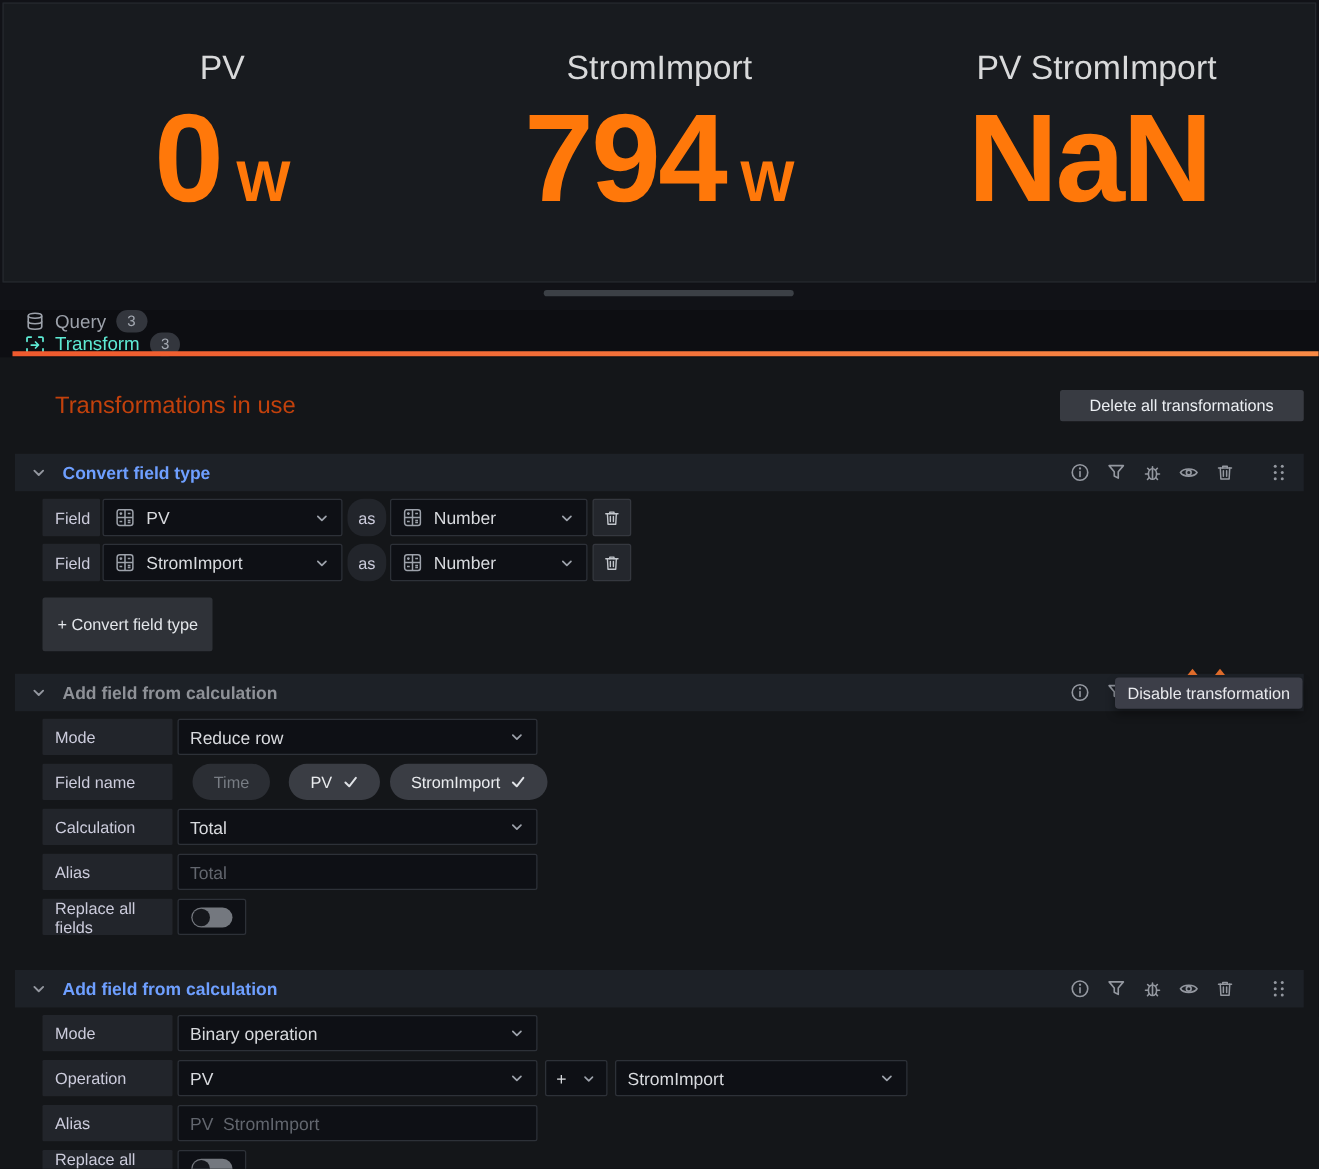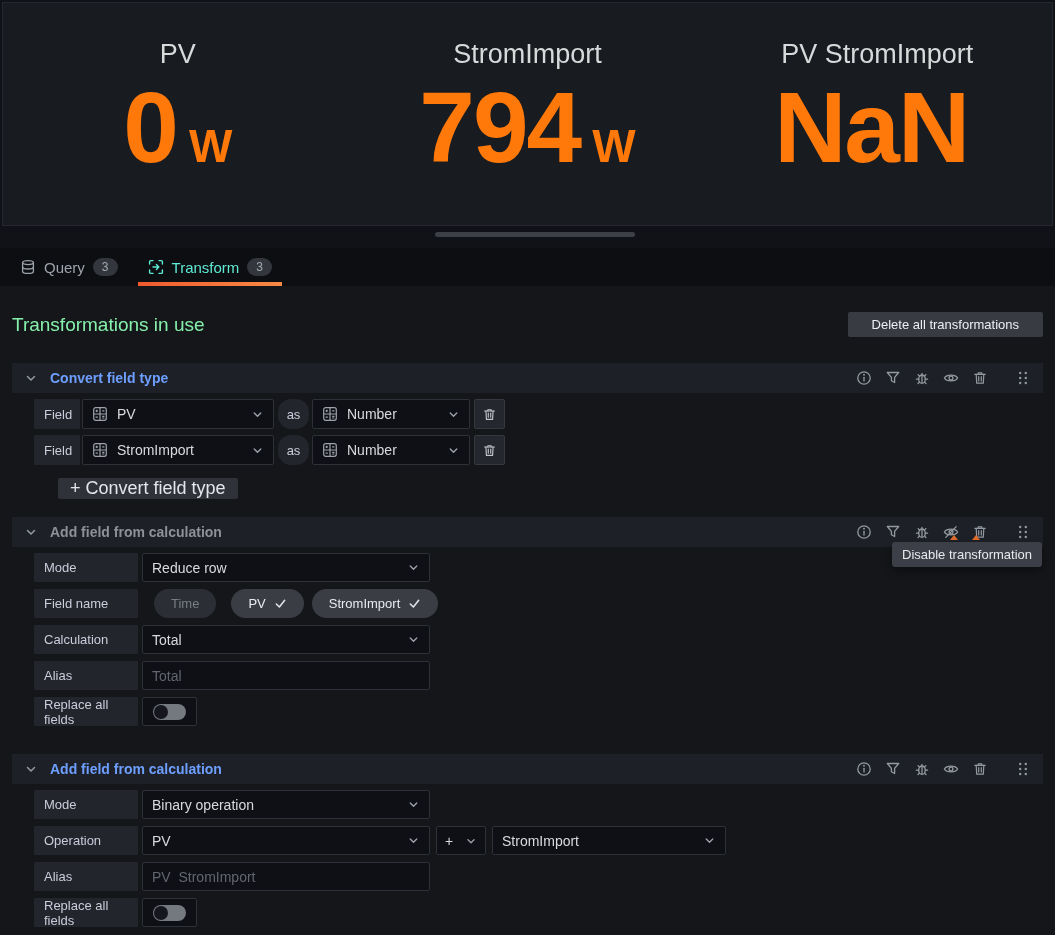--- a/index.html
+++ b/index.html
@@ -15,36 +15,36 @@
     justify-content:center; align-items:baseline; gap:12px; color:#ff780a; }
   .stat-num { font-size:100px; line-height:1.0; font-weight:600; letter-spacing:-2px; }
   .stat-unit { font-size:46px; font-weight:600; }
 
   
   .splitter { position:absolute; left:0; top:227px; width:1055px; height:21px; background:#111217; }
   .splitter-handle { position:absolute; left:435px; top:5px; width:200px; height:5px;
     border-radius:3px; background:#3c4046; }
 
   
-  .tabbar { position:absolute; left:0; top:248px; width:1055px; height:38px; background:#0d0e12; display:flex; }
+  .tabbar { position:absolute; left:0; top:248px; width:1055px; height:38px; background:#0d0e12; display:flex;flex-direction:column; }
   .tab { position:relative; display:flex; align-items:center; gap:8px; padding:0 10px; margin-left:10px; cursor:pointer; }
   .tab .ticon { display:flex; color:#9da2ab; }
   .tab .tlabel { font-size:15px; color:#9da2ab; }
   .tab.active .ticon, .tab.active .tlabel { color:#5eead4; }
   .tab.active .tlabel { font-weight:500; }
   .tab.active::after { content:""; position:absolute; left:0; right:0; bottom:0; height:4px;
     background:linear-gradient(90deg,#ef5a2e,#f98a45); }
   .badge { background:#33363d; color:#a5aab3; font-size:12px; border-radius:10px;
     padding:2px 9px; line-height:1.2; }
 
   
   .content { position:absolute; left:0; top:286px; width:1055px; height:649px;
     background:#141619; padding:26px 12px 0 12px; }
   .content-header { display:flex; align-items:center; justify-content:space-between; }
-  .content-heading { font-size:19px; font-weight:400; color:#86efac; }
+  .content-heading { font-size:19px; font-weight:400; color:#c2410c;margin-left:32px; }
   .btn-secondary { background:#383b42; color:#eceff3; border:none; border-radius:2px;
     font-size:13px; font-weight:500; padding:5px 24px; font-family:inherit; cursor:pointer; }
 
   
   .tcard { margin-top:26px; }
   .tcard.gap-sm { margin-top:18px; }
   .tcard.gap-lg { margin-top:28px; }
   .t-header { height:30px; background:#1d2127; display:flex; align-items:center; gap:12px; padding:0 12px; }
   .t-title { font-size:14px; font-weight:600; color:#6e9fff; }
   .t-title.disabled { color:#8e9197; }
@@ -72,21 +72,21 @@
   .sel.w-op { width:50px; margin:0 6px; padding:0 8px; }
   .sel.w-right { width:234px; }
 
   .txt-input { background:#0e1015; border:1px solid #2d3138; border-radius:2px; width:288px;
     color:#d8dade; font-size:14px; padding:0 9px; font-family:inherit; }
   .txt-input::placeholder { color:#62666e; }
 
   .btn-trash { width:31px; background:#24272d; border:1px solid #35383f; border-radius:2px;
     display:flex; align-items:center; justify-content:center; color:#c2c6cc; cursor:pointer; }
   .btn-add { margin-top:7px; background:#2f3238; border:none; border-radius:2px; color:#e3e6ea;
-    font-size:18px; font-weight:500; padding:0 12px; font-family:inherit; cursor:pointer;margin-left:24px; }
+    font-size:13px; font-weight:500; padding:14px 12px; font-family:inherit; cursor:pointer; }
 
   
   .pills { display:flex; align-items:center; margin-left:12px; gap:15px; }
   .pill { height:29px; border-radius:15px; display:flex; align-items:center; gap:8px;
     padding:0 17px; font-size:13px; cursor:pointer; }
   .pill.off { background:#2b2e34; color:#787d84; }
   .pill.on { background:#3a3d44; color:#e9ebee; font-weight:500; }
   .pill.on + .pill.on { margin-left:-7px; }
   .pill .pcheck { display:flex; color:#dfe2e6; }
 

